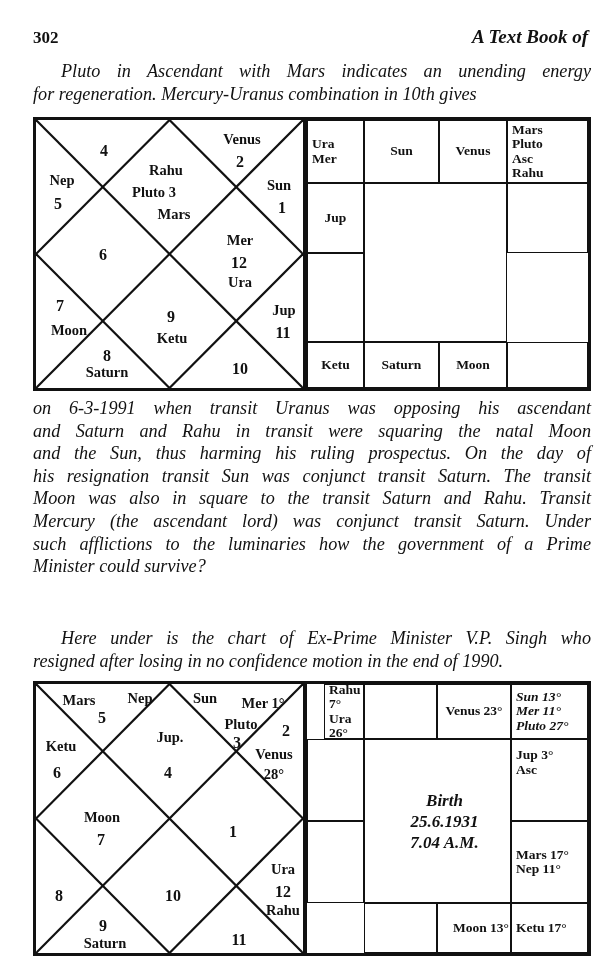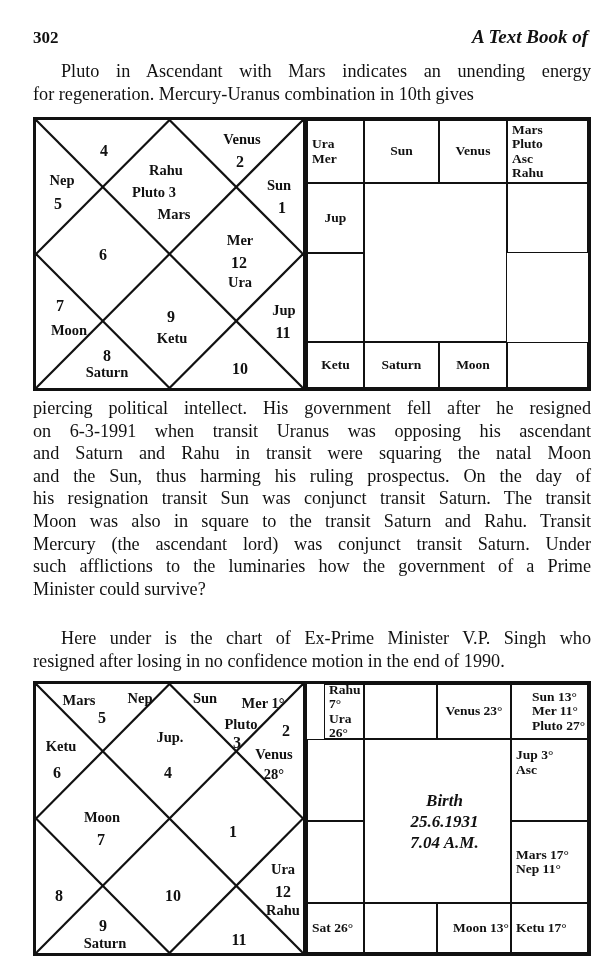--- a/index.html
+++ b/index.html
@@ -12,21 +12,21 @@
     display: flex; justify-content: space-between; align-items: baseline;
   }
   .page-num { font-weight: bold; font-size: 17px; }
   .running-title { font-weight: bold; font-style: italic; font-size: 19px; }
 
   .para {
     position: absolute; left: 33px; width: 558px;
     font-size: 18.2px; line-height: 22.6px; text-align: justify;
     margin: 0;
   }
-  .para .line { display: block; text-align-last: justify; white-space: nowrap; }
+  .para .line { display: block; text-align-last: justify; white-space: nowrap; font-style: italic; }
   .para .line.last { text-align-last: left; }
   .para .line.indent { padding-left: 28px; }
 
   
   .north {
     position: absolute; border: 3px solid #111; box-sizing: border-box;
   }
   .north svg { position: absolute; left: 0; top: 0; }
   .lbl {
     position: absolute; font-weight: bold; font-size: 14.5px; line-height: 17px;
@@ -134,21 +134,20 @@
     </div>
     <div class="cell" style="grid-area: 4 / 4; justify-content: center;">
       <span class="txt"></span>
     </div>
     <div class="cell center" style="grid-area: 2 / 2 / span 2 / span 2;">
       <span class="birth"></span>
     </div>
   </div>
 
 <p class="para" id="p2" style="top:397px;">
-    <span class="line">piercing political intellect. His government fell after he resigned</span>
     <span class="line">on 6-3-1991 when transit Uranus was opposing his ascendant</span>
     <span class="line">and Saturn and Rahu in transit were squaring the natal Moon</span>
     <span class="line">and the Sun, thus harming his ruling prospectus. On the day of</span>
     <span class="line">his resignation transit Sun was conjunct transit Saturn. The transit</span>
     <span class="line">Moon was also in square to the transit Saturn and Rahu. Transit</span>
     <span class="line">Mercury (the ascendant lord) was conjunct transit Saturn. Under</span>
     <span class="line">such afflictions to the luminaries how the government of a Prime</span>
     <span class="line last">Minister could survive?</span>
   </p>
 
@@ -197,41 +196,38 @@
     <div class="cell" style="grid-area: 1 / 1; justify-content: flex-start; padding-left: 4px; margin-left: 17px;">
       <span class="txt">Rahu 7°
 Ura 26°</span>
     </div>
     <div class="cell" style="grid-area: 1 / 2; justify-content: center;">
       <span class="txt"></span>
     </div>
     <div class="cell" style="grid-area: 1 / 3; justify-content: center;">
       <span class="txt">Venus 23°</span>
     </div>
-    <div class="cell" style="grid-area: 1 / 4; justify-content: flex-start; padding-left: 20px;">
+    <div class="cell" style="grid-area: 1 / 4; justify-content: flex-start; padding-left: 4px; font-style: italic;">
       <span class="txt">Sun 13°
 Mer 11°
 Pluto 27°</span>
     </div>
     <div class="cell" style="grid-area: 2 / 1; justify-content: center;">
       <span class="txt"></span>
     </div>
     <div class="cell" style="grid-area: 2 / 4; justify-content: flex-start; align-items: flex-start; padding: 8px 0px 0px 4px;">
       <span class="txt">Jup 3°
 Asc</span>
     </div>
     <div class="cell" style="grid-area: 3 / 1; justify-content: center;">
       <span class="txt"></span>
     </div>
     <div class="cell" style="grid-area: 3 / 4; justify-content: flex-start; padding-left: 4px;">
       <span class="txt">Mars 17°
 Nep 11°</span>
-    </div>
-    <div class="cell" style="grid-area: 4 / 1; justify-content: flex-start; padding-left: 4px;">
-      <span class="txt">Sat 26°</span>
     </div>
     <div class="cell" style="grid-area: 4 / 2; justify-content: center;">
       <span class="txt"></span>
     </div>
     <div class="cell" style="grid-area: 4 / 3; justify-content: flex-end; padding-right: 1px;">
       <span class="txt">Moon 13°</span>
     </div>
     <div class="cell" style="grid-area: 4 / 4; justify-content: flex-start; padding-left: 4px;">
       <span class="txt">Ketu 17°</span>
     </div>

